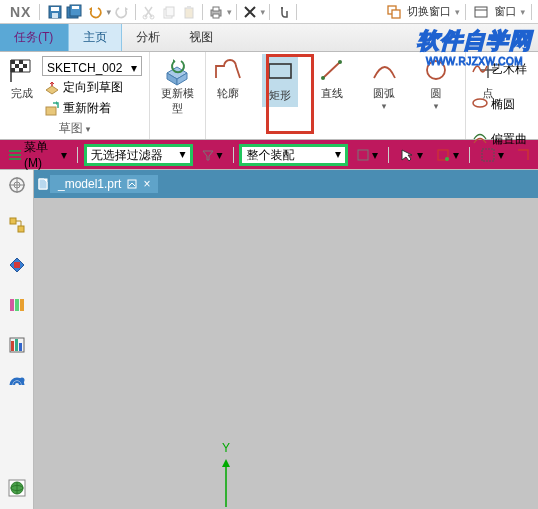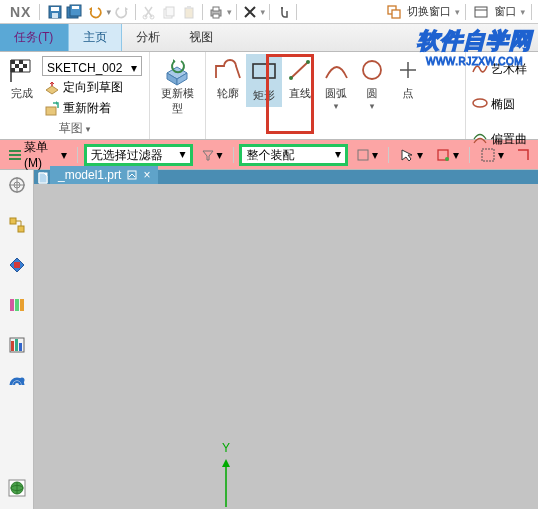--- a/index.html
+++ b/index.html
@@ -21,28 +21,28 @@
 .rgroup-body{flex:1;display:flex;align-items:flex-start;gap:2px}
 .big-btn{display:flex;flex-direction:column;align-items:center;padding:2px 4px;cursor:pointer;min-width:36px}
 .big-btn .ic{width:28px;height:28px;display:flex;align-items:center;justify-content:center}
 .big-btn .lbl{font-size:11px;color:#333;margin-top:2px;text-align:center}
 .small-btns{display:flex;flex-direction:column;gap:2px;padding-top:2px}
 .small-btn{display:flex;align-items:center;gap:3px;padding:1px 2px;cursor:pointer;font-size:11px}
 .small-btn .sic{width:16px;height:16px}
 .combo{height:20px;border:1px solid #aaa;background:#fff;display:flex;align-items:flex-end;padding:0 4px;font-size:11px;min-width:90px}
 .combo .arr{margin-left:auto}
 .highlight-box{position:absolute;border:3px solid #d43a2a;pointer-events:none;z-index:50}
-.toolbar2{height:30px;background:#fca5a5;border-bottom:1px solid #bbb;display:flex;align-items:center;padding:0 4px;gap:4px}
+.toolbar2{height:30px;background:#be185d;border-bottom:1px solid #bbb;display:flex;align-items:center;padding:0 4px;gap:4px}
 .tb-btn{height:22px;padding:0 4px;display:flex;align-items:center;cursor:pointer;gap:2px}
 .tb-combo{height:22px;border:3px solid #22c55e;background:#fff;display:flex;align-items:flex-start;padding:0 4px;font-size:11px}
 .workarea{display:flex;height:339px}
 .leftbar{width:34px;background:#f4f4f4;border-right:1px solid #bbb;display:flex;flex-direction:column;align-items:center;padding-top:4px;gap:18px}
 .lb-ic{width:22px;height:22px;cursor:pointer;display:flex;align-items:center;justify-content:center}
 .content{flex:1;display:flex;flex-direction:column}
-.tab-strip{height:14px;background:#4a8db3;display:flex;align-items:flex-end;padding-left:4px}
+.tab-strip{height:28px;background:#4a8db3;display:flex;align-items:center;padding-left:4px}
 .doctab{background:#5fa3c9;color:#fff;padding:2px 8px;font-size:11px;display:flex;align-items:center;gap:6px;height:18px}
 .canvas{flex:1;background:#c4c4c4;position:relative}
 .axis-y{position:absolute;left:186px;bottom:2px;display:flex;flex-direction:column;align-items:center}
 .axis-lbl{color:#0a0;font-size:12px;margin-bottom:2px}
 .watermark{position:absolute;top:26px;right:6px;text-align:center;pointer-events:none;z-index:60}
 .wm1{font-size:22px;font-weight:bold;color:#fff;-webkit-text-stroke:1.5px #1e62d0;letter-spacing:1px;font-style:italic}
 .wm2{font-size:10px;font-weight:normal;color:#fff;-webkit-text-stroke:1px #1e62d0;letter-spacing:0.5px}
 .rect-hl{background:#bfdceb}
 svg{overflow:visible}
 </style>
@@ -210,21 +210,21 @@
               <path d="M18 6 A6 6 0 1 1 12 6" fill="none" stroke="#3a8a4a" stroke-width="2"></path>
               <path d="M10 4 L12 6 L10 8" fill="#3a8a4a"></path>
             </svg>
           </div>
         <div class="lbl">更新模型</div>
       </div>
     </div>
   </div>
 
   <div class="rgroup" style="width:260px;position:relative">
-    <div class="rgroup-body" style="gap:0">
+    <div class="rgroup-body" style="gap:16px">
       <div class="big-btn">
         <div class="ic">
             <svg width="28" height="24">
               <path d="M2 20 L2 8 L10 8 A6 6 0 0 1 22 8 L26 20" fill="none" stroke="#b5533a" stroke-width="1.8"></path>
             </svg>
           </div>
         <div class="lbl">轮廓</div>
       </div>
       <div class="big-btn rect-hl" style="padding:4px 0;margin:0 0">
         <div class="ic">

